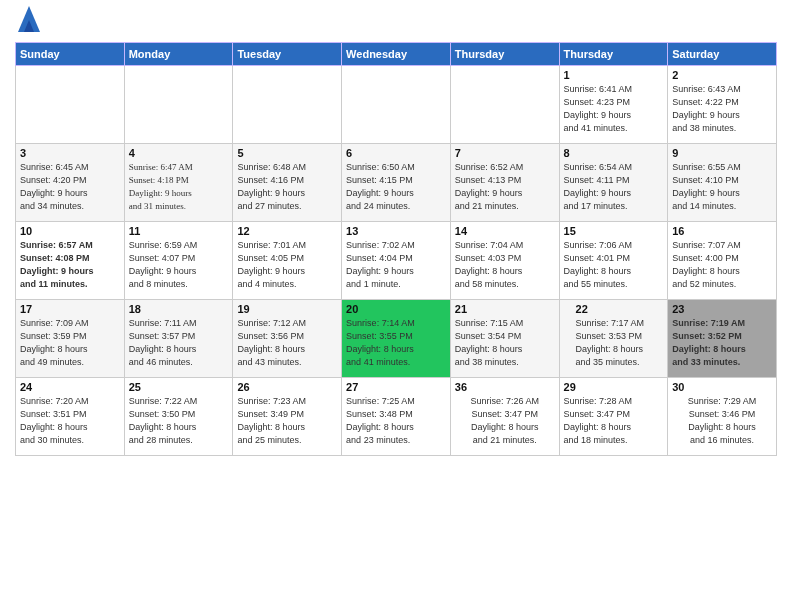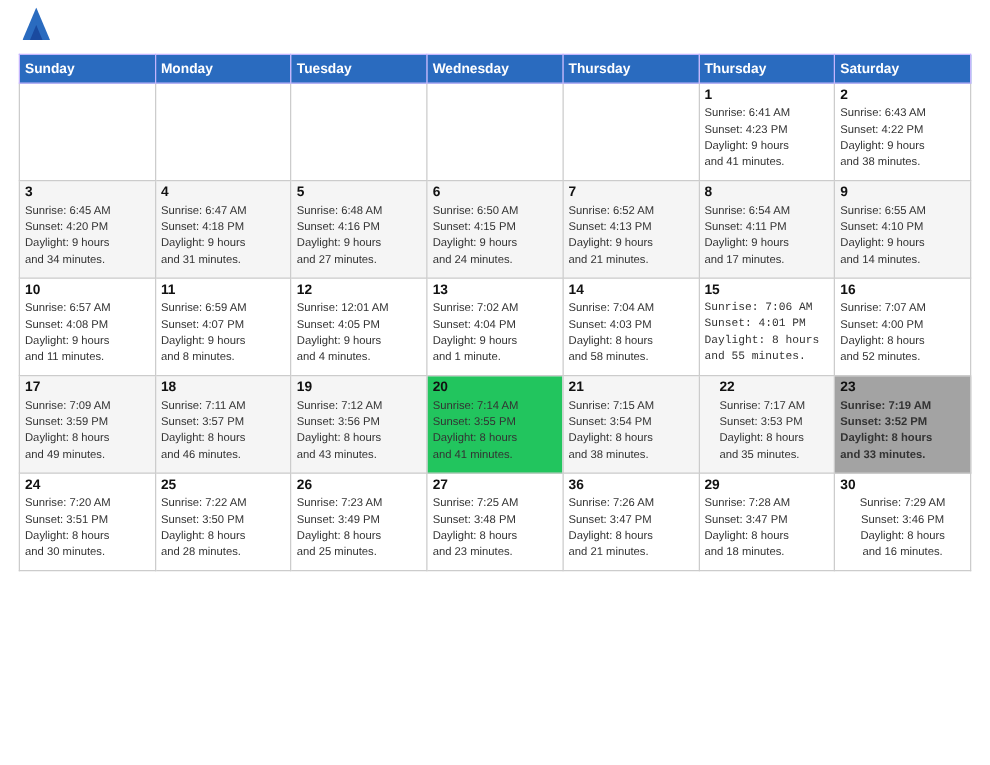--- a/index.html
+++ b/index.html
@@ -155,21 +155,21 @@
         <tr>
           <td style="background: rgb(245, 245, 245);">
             <div class="day-num">3</div>
             <div class="day-info" style="white-space: pre-line;">Sunrise: 6:45 AM
 Sunset: 4:20 PM
 Daylight: 9 hours
 and 34 minutes.</div>
           </td>
           <td style="background: rgb(245, 245, 245);">
             <div class="day-num">4</div>
-            <div class="day-info" style="white-space: pre-line;">Sunrise: 6:47 AM
+            <div class="day-info" style="white-space: pre-line; font-family: Liberation Serif, serif;">Sunrise: 6:47 AM
 Sunset: 4:18 PM
 Daylight: 9 hours
 and 31 minutes.</div>
           </td>
           <td style="background: rgb(245, 245, 245);">
             <div class="day-num">5</div>
             <div class="day-info" style="white-space: pre-line;">Sunrise: 6:48 AM
 Sunset: 4:16 PM
 Daylight: 9 hours
 and 27 minutes.</div>
@@ -199,56 +199,56 @@
             <div class="day-num">9</div>
             <div class="day-info" style="white-space: pre-line;">Sunrise: 6:55 AM
 Sunset: 4:10 PM
 Daylight: 9 hours
 and 14 minutes.</div>
           </td>
         </tr>
         <tr>
           <td>
             <div class="day-num">10</div>
-            <div class="day-info" style="white-space: pre-line;">Sunrise: 6:57 AM
+            <div class="day-info" style="white-space: pre-line; font-weight: bold;">Sunrise: 6:57 AM
 Sunset: 4:08 PM
 Daylight: 9 hours
 and 11 minutes.</div>
           </td>
           <td>
             <div class="day-num">11</div>
             <div class="day-info" style="white-space: pre-line;">Sunrise: 6:59 AM
 Sunset: 4:07 PM
 Daylight: 9 hours
 and 8 minutes.</div>
           </td>
           <td>
             <div class="day-num">12</div>
-            <div class="day-info" style="white-space: pre-line;">Sunrise: 12:01 AM
+            <div class="day-info" style="white-space: pre-line;">Sunrise: 7:01 AM
 Sunset: 4:05 PM
 Daylight: 9 hours
 and 4 minutes.</div>
           </td>
           <td>
             <div class="day-num">13</div>
             <div class="day-info" style="white-space: pre-line;">Sunrise: 7:02 AM
 Sunset: 4:04 PM
 Daylight: 9 hours
 and 1 minute.</div>
           </td>
           <td>
             <div class="day-num">14</div>
             <div class="day-info" style="white-space: pre-line;">Sunrise: 7:04 AM
 Sunset: 4:03 PM
 Daylight: 8 hours
 and 58 minutes.</div>
           </td>
           <td>
             <div class="day-num">15</div>
-            <div class="day-info" style="white-space: pre-line; font-family: Liberation Mono, monospace;">Sunrise: 7:06 AM
+            <div class="day-info" style="white-space: pre-line;">Sunrise: 7:06 AM
 Sunset: 4:01 PM
 Daylight: 8 hours
 and 55 minutes.</div>
           </td>
           <td>
             <div class="day-num">16</div>
             <div class="day-info" style="white-space: pre-line;">Sunrise: 7:07 AM
 Sunset: 4:00 PM
 Daylight: 8 hours
 and 52 minutes.</div>
@@ -329,21 +329,21 @@
           </td>
           <td>
             <div class="day-num">27</div>
             <div class="day-info" style="white-space: pre-line;">Sunrise: 7:25 AM
 Sunset: 3:48 PM
 Daylight: 8 hours
 and 23 minutes.</div>
           </td>
           <td>
             <div class="day-num">36</div>
-            <div class="day-info" style="white-space: pre-line;">Sunrise: 7:26 AM
+            <div class="day-info" style="white-space: pre-line; text-align: center;">Sunrise: 7:26 AM
 Sunset: 3:47 PM
 Daylight: 8 hours
 and 21 minutes.</div>
           </td>
           <td>
             <div class="day-num">29</div>
             <div class="day-info" style="white-space: pre-line;">Sunrise: 7:28 AM
 Sunset: 3:47 PM
 Daylight: 8 hours
 and 18 minutes.</div>

